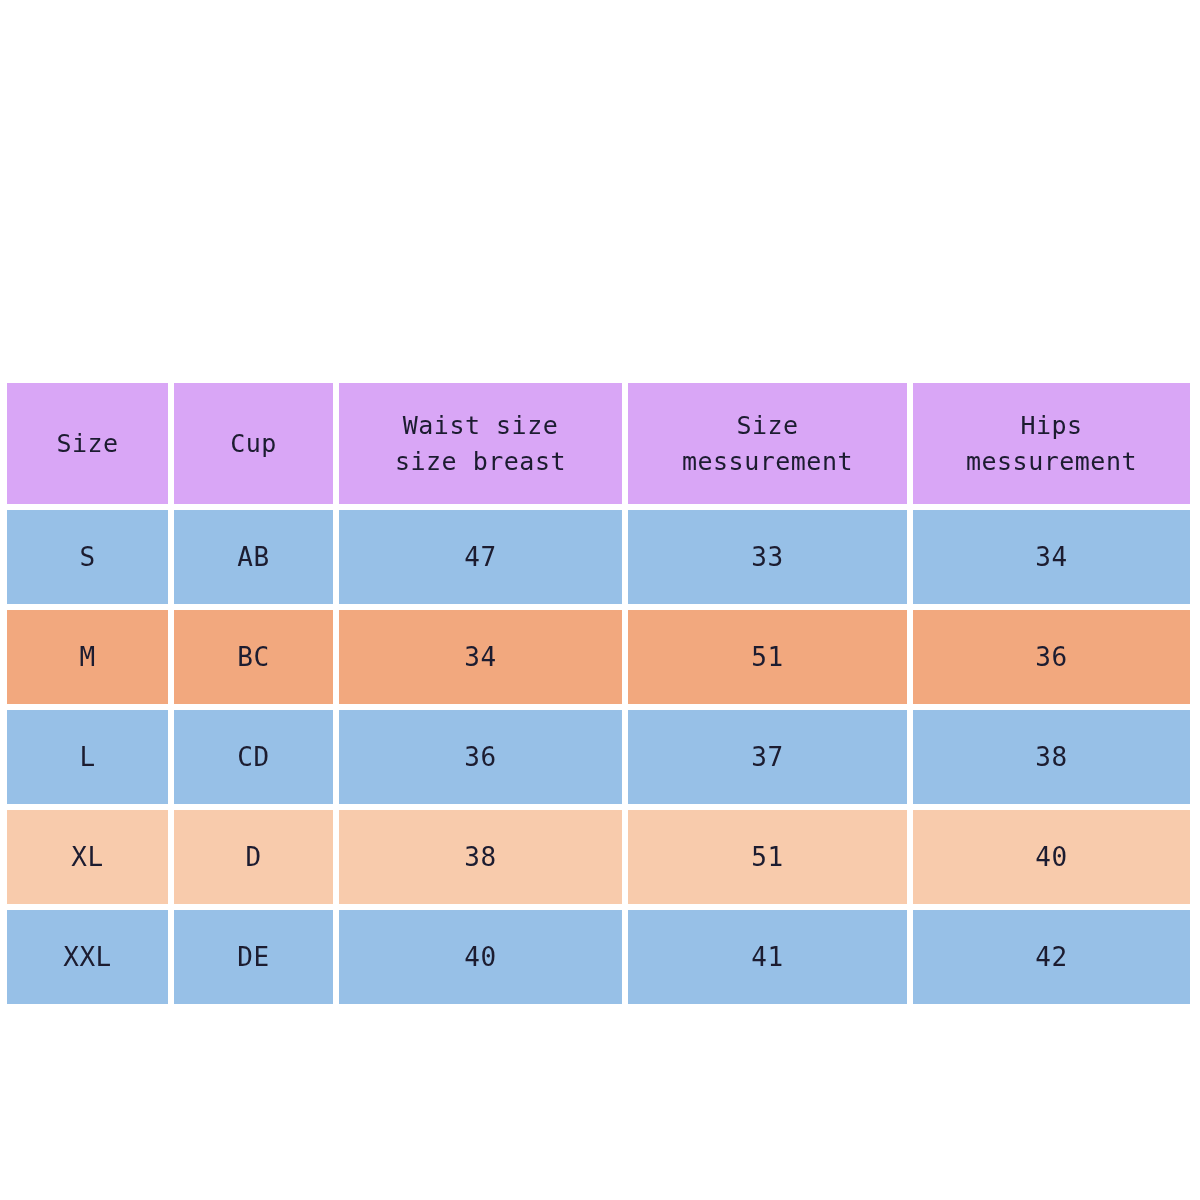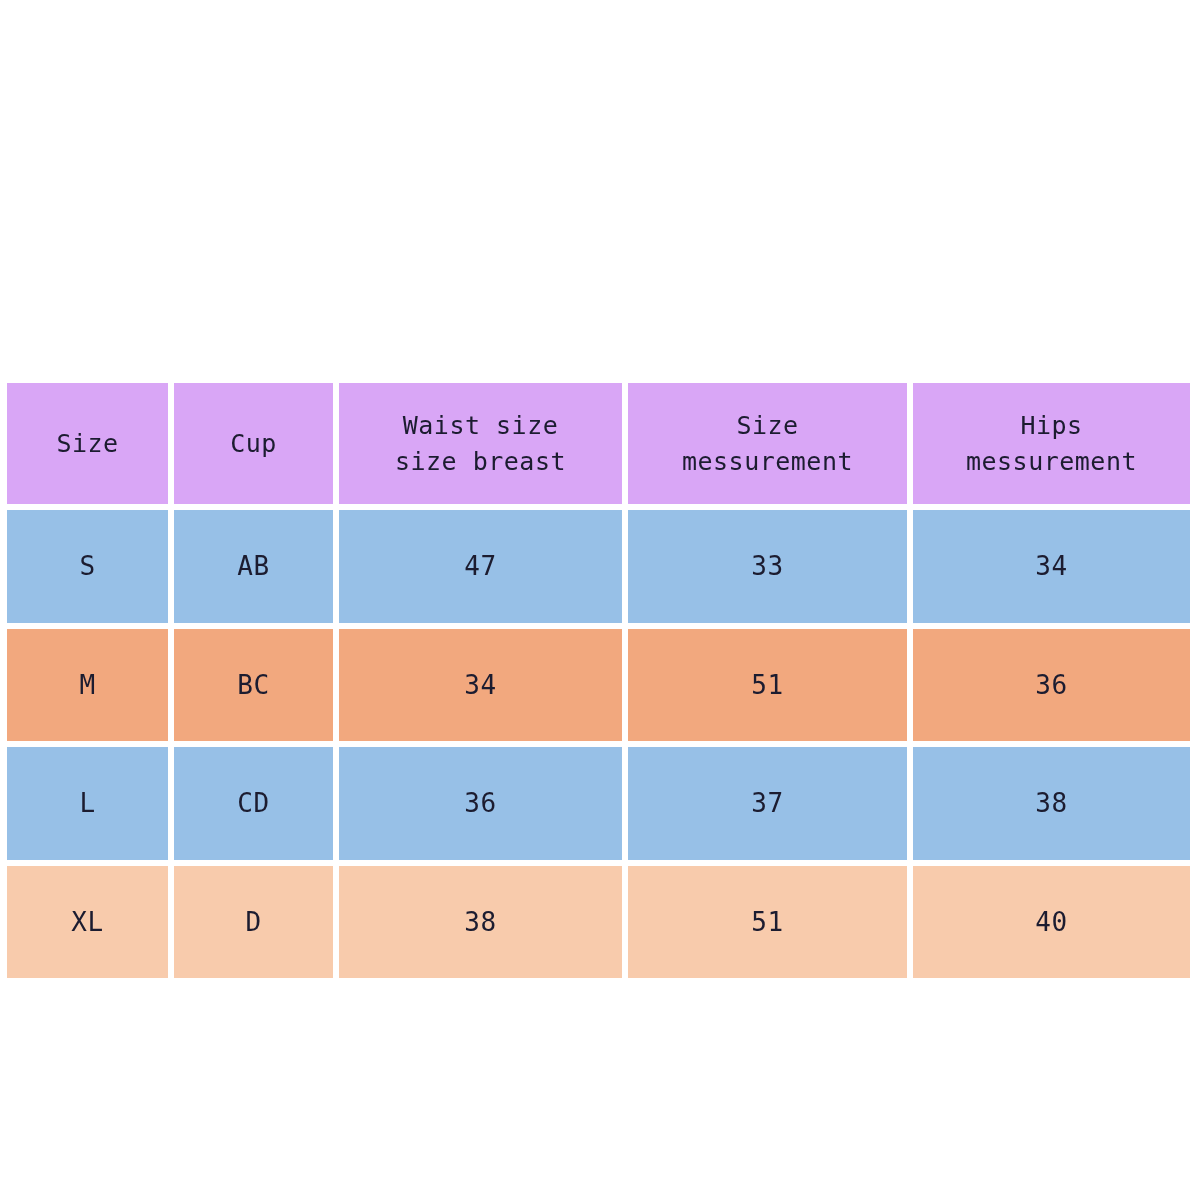--- a/index.html
+++ b/index.html
@@ -127,15 +127,22 @@
           <td>37</td>
           <td>38</td>
         </tr>
         <tr class="row-light">
           <td>XL</td>
           <td>D</td>
           <td>38</td>
           <td>51</td>
           <td>40</td>
         </tr>
+        <tr class="row-blue">
+          <td>XXL</td>
+          <td>DE</td>
+          <td>40</td>
+          <td>41</td>
+          <td>42</td>
+        </tr>
       </tbody>
   </table>
 </div>
 
 </body></html>

